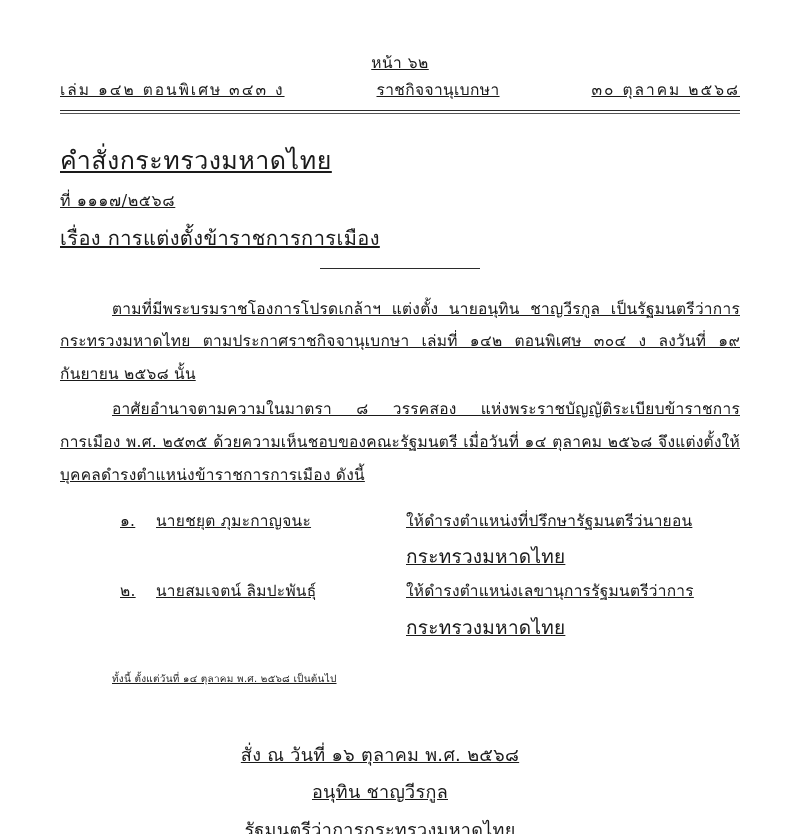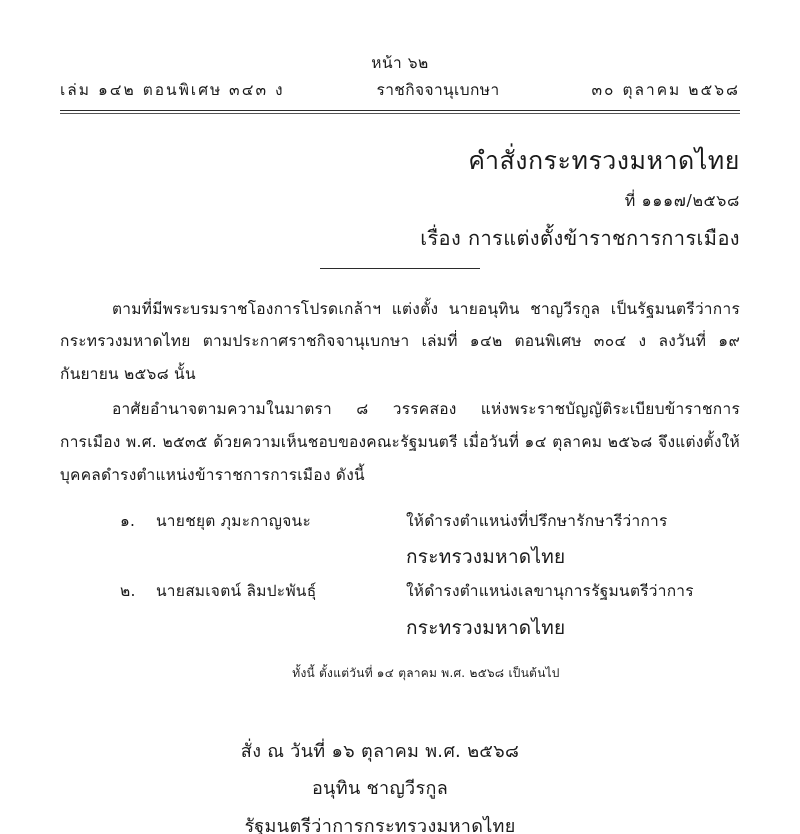--- a/index.html
+++ b/index.html
@@ -14,20 +14,21 @@
     color: #1a1a1a;
     position: relative;
     overflow: hidden;
   }
   .page {
     width: 800px;
     height: 834px;
     box-sizing: border-box;
     padding: 52px 60px 20px 60px;
     position: relative;
+    text-decoration: underline;
   }
 
   
   .header {
     position: relative;
     height: 60px;
   }
   .header-center-top {
     text-align: center;
     font-size: 15.5px;
@@ -63,21 +64,21 @@
     height: 0;
   }
   .rule.thin {
     border-top: 1px solid #555;
     margin-top: 2px;
   }
 
   
   .title-block {
     margin-top: 30px;
-    text-align: right;
+    text-align: left;
   }
   .doc-title {
     font-size: 25px;
     letter-spacing: 0.5px;
     line-height: 1.5;
   }
   .doc-number {
     font-size: 16px;
     margin-top: 8px;
     letter-spacing: 0.6px;
@@ -134,26 +135,25 @@
     flex: 1 1 auto;
   }
   .appt-position-cont {
     margin-left: 346px;
     font-size: 19px;
     line-height: 2.05;
     letter-spacing: 0.25px;
   }
 
   .closing {
-    margin-top: 14px;
-    font-size: 12px;
+    margin-top: 22px;
+    font-size: 10px;
     line-height: 2.05;
     letter-spacing: 0.25px;
     text-indent: 52px;
-    text-align: center;
   }
 
   
   .signature {
     margin-top: 46px;
     text-align: center;
     font-size: 18px;
     line-height: 2.1;
     letter-spacing: 0.3px;
     padding-right: 40px;
@@ -188,21 +188,21 @@
   <div class="body">
     <p class="para">ตามที่มีพระบรมราชโองการโปรดเกล้าฯ แต่งตั้ง นายอนุทิน ชาญวีรกูล เป็นรัฐมนตรีว่าการกระทรวงมหาดไทย ตามประกาศราชกิจจานุเบกษา เล่มที่ ๑๔๒ ตอนพิเศษ ๓๐๔ ง ลงวันที่ ๑๙ กันยายน ๒๕๖๘ นั้น</p>
     <p class="para">อาศัยอำนาจตามความในมาตรา ๘ วรรคสอง แห่งพระราชบัญญัติระเบียบข้าราชการการเมือง พ.ศ. ๒๕๓๕ ด้วยความเห็นชอบของคณะรัฐมนตรี เมื่อวันที่ ๑๔ ตุลาคม ๒๕๖๘ จึงแต่งตั้งให้บุคคลดำรงตำแหน่งข้าราชการการเมือง ดังนี้</p>
   </div>
 
   <div class="appointments">
 
     <div class="appt-row">
       <div class="appt-num">๑.</div>
       <div class="appt-name">นายชยุต ภุมะกาญจนะ</div>
-      <div class="appt-position">ให้ดำรงตำแหน่งที่ปรึกษารักษารีว่าการ</div>
+      <div class="appt-position">ให้ดำรงตำแหน่งที่ปรึกษารัฐมนตรีว่นายอน</div>
     </div>
     <div class="appt-position-cont">กระทรวงมหาดไทย</div>
 
     <div class="appt-row">
       <div class="appt-num">๒.</div>
       <div class="appt-name">นายสมเจตน์ ลิมปะพันธุ์</div>
       <div class="appt-position">ให้ดำรงตำแหน่งเลขานุการรัฐมนตรีว่าการ</div>
     </div>
     <div class="appt-position-cont">กระทรวงมหาดไทย</div>
 

